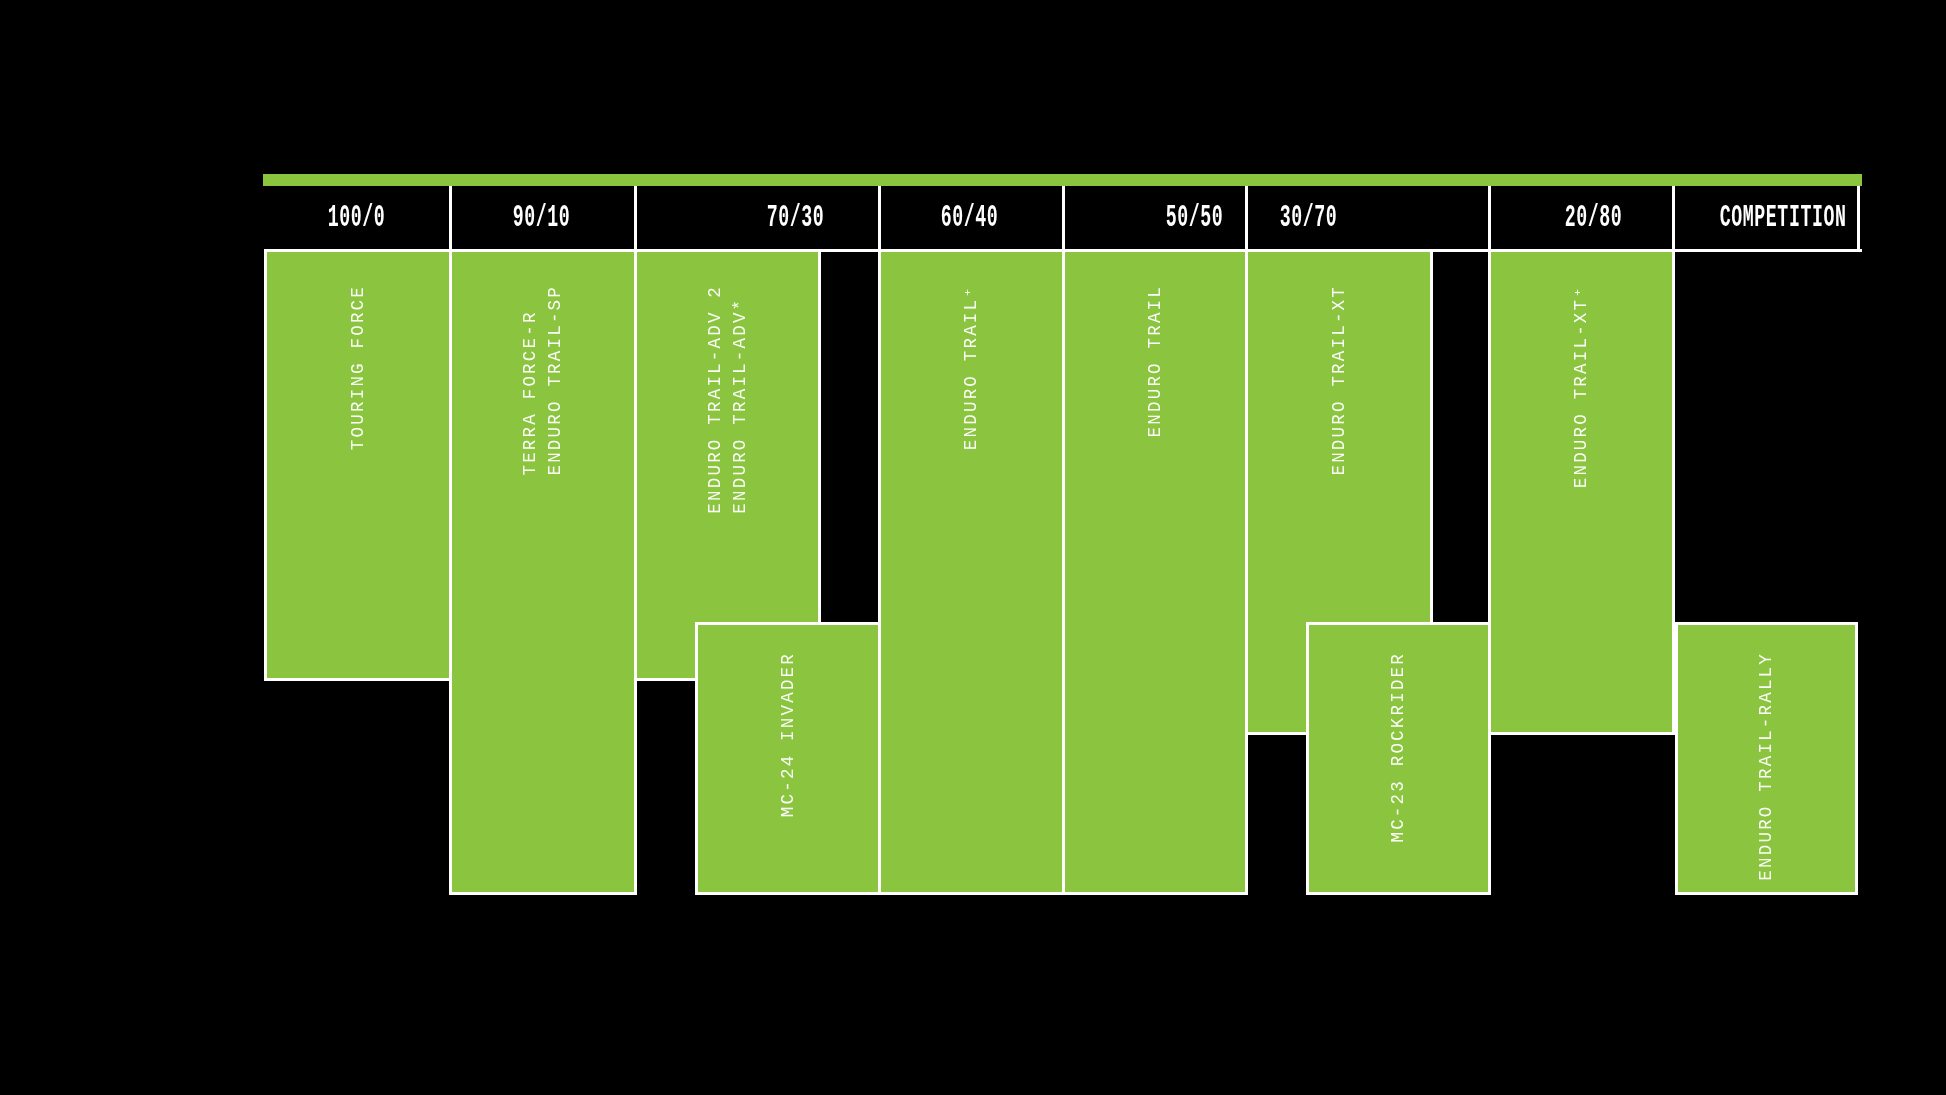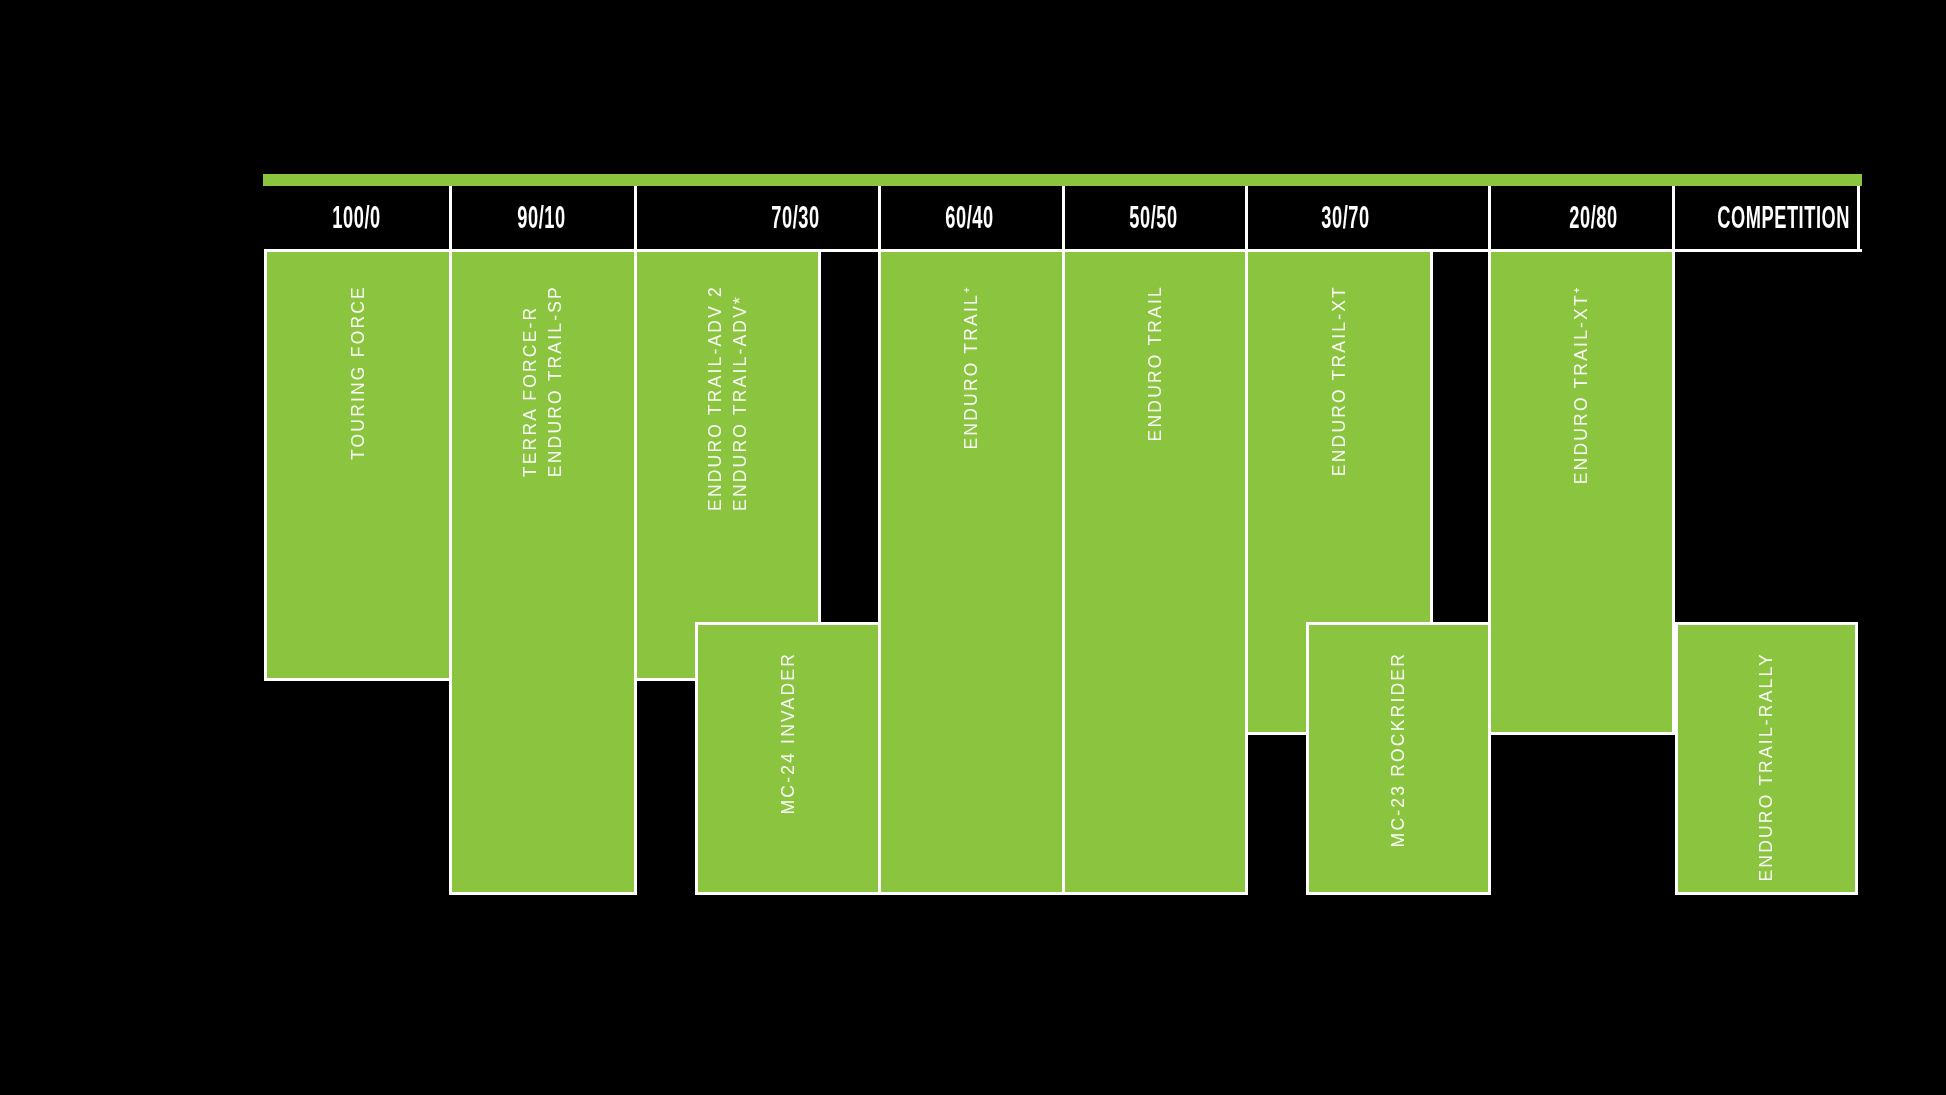--- a/index.html
+++ b/index.html
@@ -6,21 +6,21 @@
     --green:#8BC53F;
     --line:#FFFFFF;
     --bg:#000000;
   }
   html,body{margin:0;padding:0;background:#000;}
   .canvas{
     position:relative;
     width:1946px;height:1095px;
     background:var(--bg);
     overflow:hidden;
-    font-family:Liberation Sans, sans-serif;
+    font-family:Liberation Mono, monospace;
     border-radius:6px;
   }
   .range-bar{
     position:absolute;
     left:263px;top:174px;width:1599px;height:12px;
     background:var(--green);
   }
   .header-cell{
     position:absolute;top:186px;height:63px;
     display:flex;align-items:center;justify-content:center;
@@ -76,24 +76,24 @@
   </div>
   <div class="header-cell" style="left:449px;width:186px;">
     <span class="hc-label">90/10</span>
   </div>
   <div class="header-cell" style="left:666px;width:260px;">
     <span class="hc-label">70/30</span>
   </div>
   <div class="header-cell" style="left:878px;width:184px;align-items:center;">
     <span class="hc-label">60/40</span>
   </div>
-  <div class="header-cell" style="left:1062px;width:183px;">
+  <div class="header-cell" style="left:1062px;width:183px;justify-content:flex-end;">
     <span class="hc-label">50/50</span>
   </div>
-  <div class="header-cell" style="left:1224px;width:243px;">
+  <div class="header-cell" style="left:1187px;width:243px;">
     <span class="hc-label">30/70</span>
   </div>
   <div class="header-cell" style="left:1488px;width:212px;">
     <span class="hc-label">20/80</span>
   </div>
   <div class="header-cell" style="left:1672px;width:223px;">
     <span class="hc-label">COMPETITION</span>
   </div>
 
   <div class="vline" style="left:449px;"></div>

